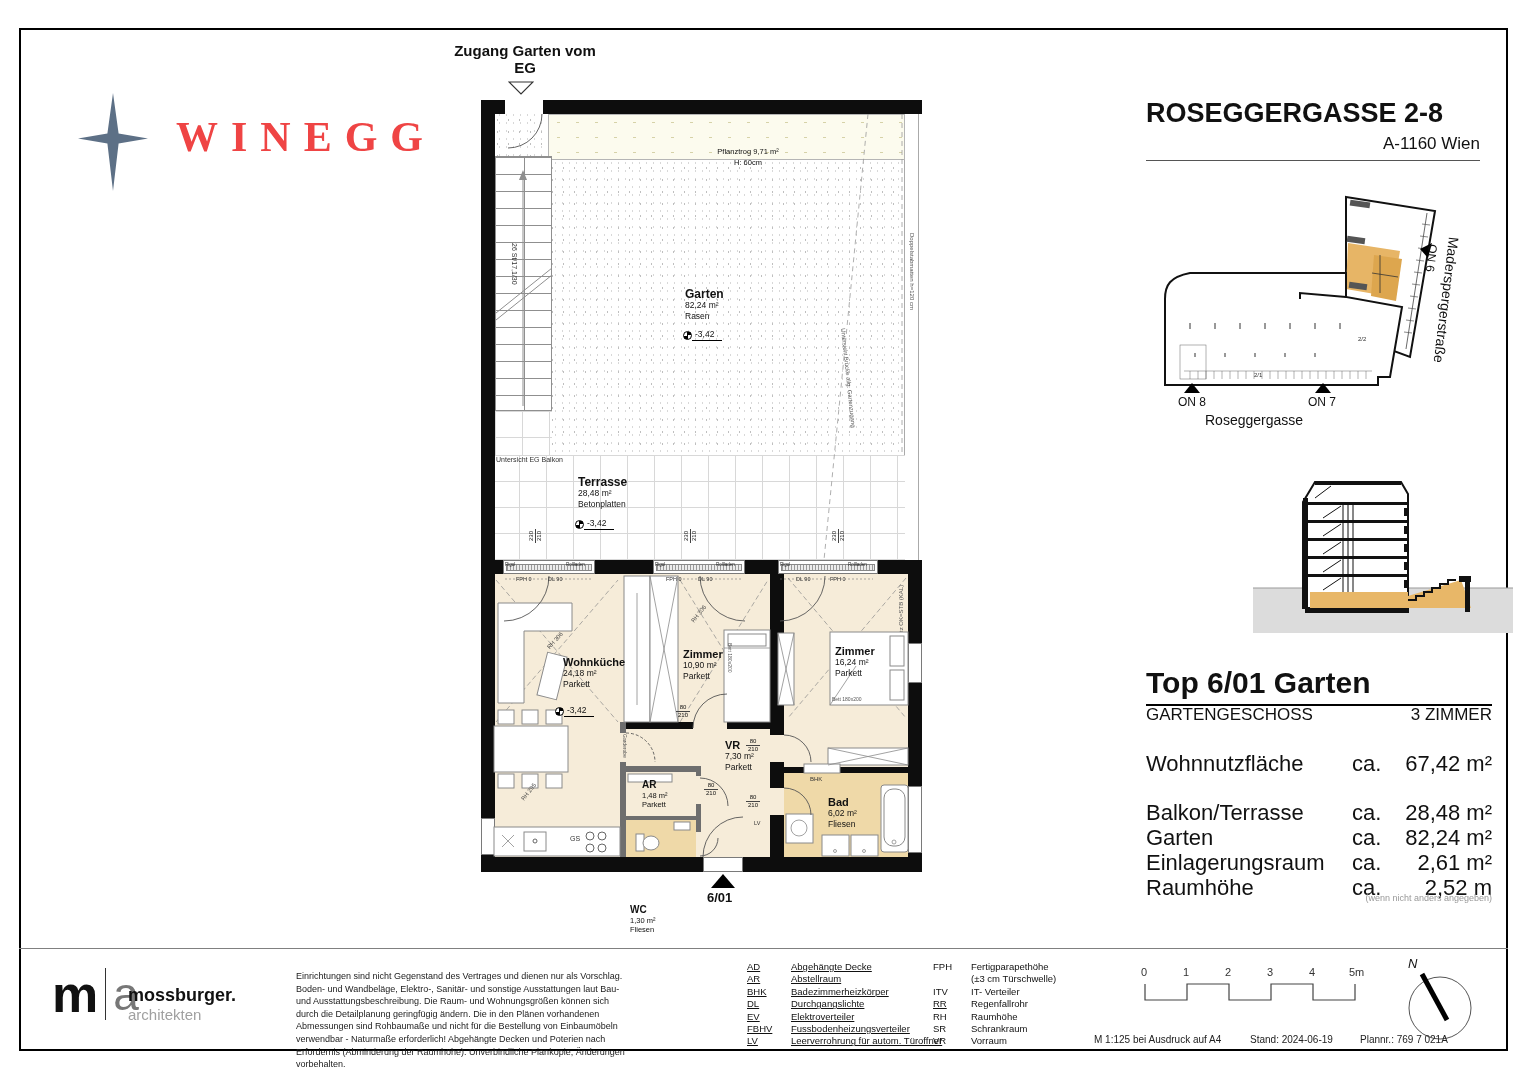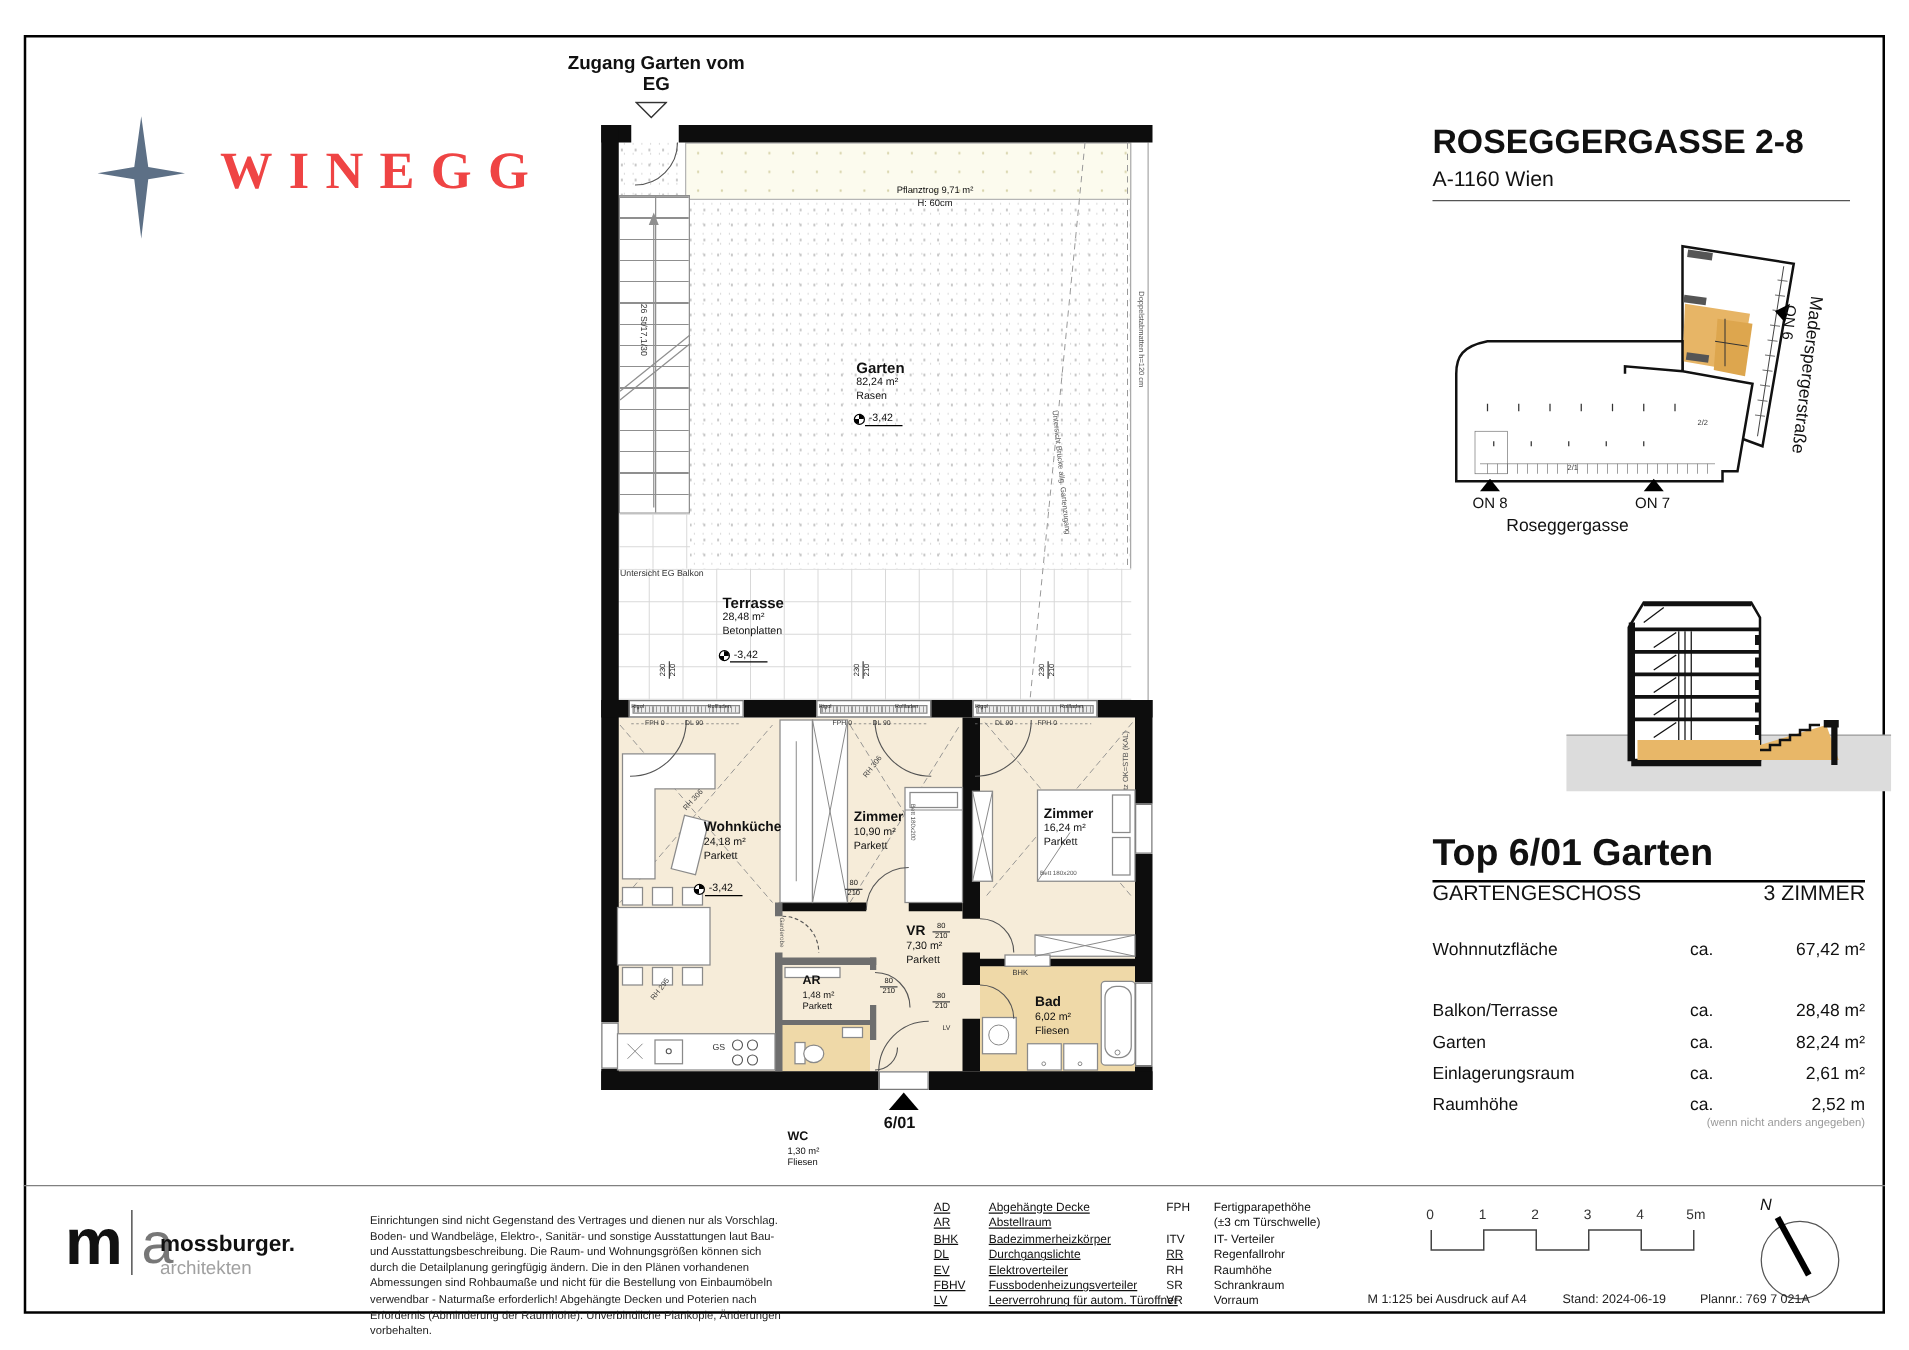--- a/index.html
+++ b/index.html
@@ -13,21 +13,21 @@
   .ma-bar { width:1px; height:52px; background:#333; margin:0 7px; }
   .ma-a { font-size:46px; font-weight:normal; color:#777; line-height:48px; }
   .ma-name { font-size:18px; font-weight:bold; color:#111; }
   .ma-sub { font-size:15px; color:#a0a0a0; }
 
   
   .proj-title { font-size:27px; font-weight:bold; }
   .proj-sub { font-size:17px; border-bottom:1px solid #555; padding-bottom:6px; }
   .unit-title { font-size:30px; font-weight:bold; border-bottom:2px solid #000; padding-bottom:4px; }
   .unit-row2 { font-size:17px; display:flex; justify-content:space-between; }
-  .info-row { display:flex; width:346px; font-size:14px; }
+  .info-row { display:flex; width:346px; font-size:22px; }
   .info-row .lbl { flex:1; }
   .info-row .ca { width:44px; }
   .info-row .val { width:96px; text-align:right; }
   .info-note { font-size:9px; color:#999; text-align:right; width:346px; }
 
   
   .plan { position:absolute; left:478px; top:98px; width:448px; height:812px; }
   .wall { position:absolute; background:#0d0d0d; }
   .gwall { position:absolute; background:#6e6e6e; }
   .floor-cream { background:#f6ecd9; }
@@ -369,21 +369,21 @@
     <b>Bad</b>
       <span>6,02 m²</span>
       <span>Fliesen</span>
   </div>
 
   <div class="abs marker-tri" style="left:233px;top:776px;"></div>
   <span class="abs" style="left:229px;top:792px;font-size:13px;font-weight:bold;">6/01</span>
 </div>
 
 <div class="abs proj-title" style="left:1146px;top:98px;">ROSEGGERGASSE 2-8</div>
-<div class="abs proj-sub" style="left:1146px;top:134px;width:334px;">A-1160 Wien</div>
+<div class="abs proj-sub" style="left:1146px;top:134px;width:334px;text-align:right;">A-1160 Wien</div>
 
 <svg class="abs" style="left:1150px;top:185px;" width="340" height="245" viewBox="0 0 340 245">
 
   <polygon points="196,12 285,26 260,172 222,158 196,118" fill="#fff" stroke="#111" stroke-width="2"></polygon>
   <line x1="277" y1="28" x2="256" y2="164" stroke="#444" stroke-width="0.8"></line>
   <g stroke="#555" stroke-width="0.7">
     <line x1="280" y1="40" x2="272" y2="39"></line>
       <line x1="278" y1="52" x2="270" y2="51"></line>
       <line x1="276" y1="64" x2="268" y2="63"></line>
     <line x1="274" y1="76" x2="266" y2="75"></line>

